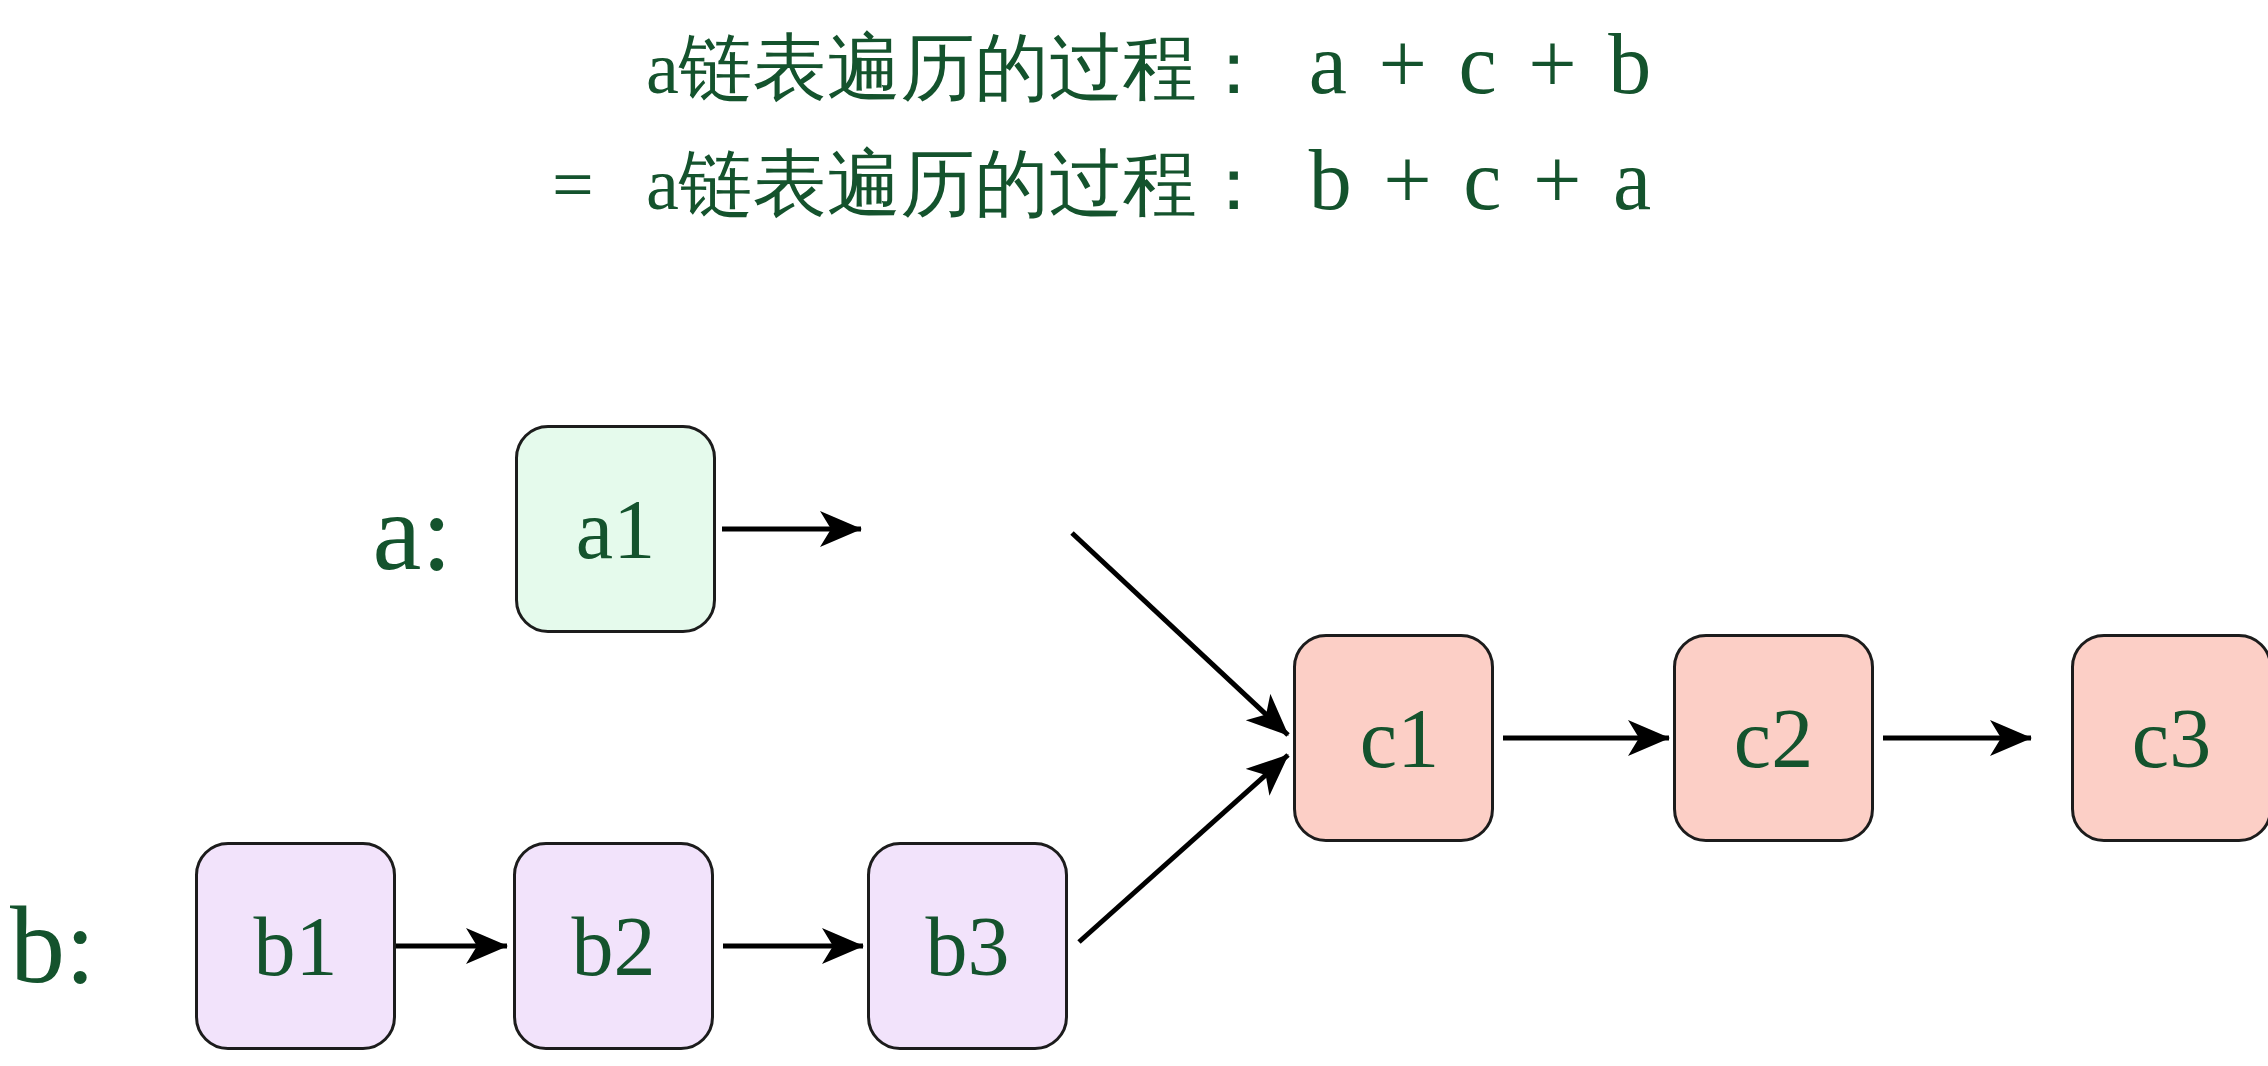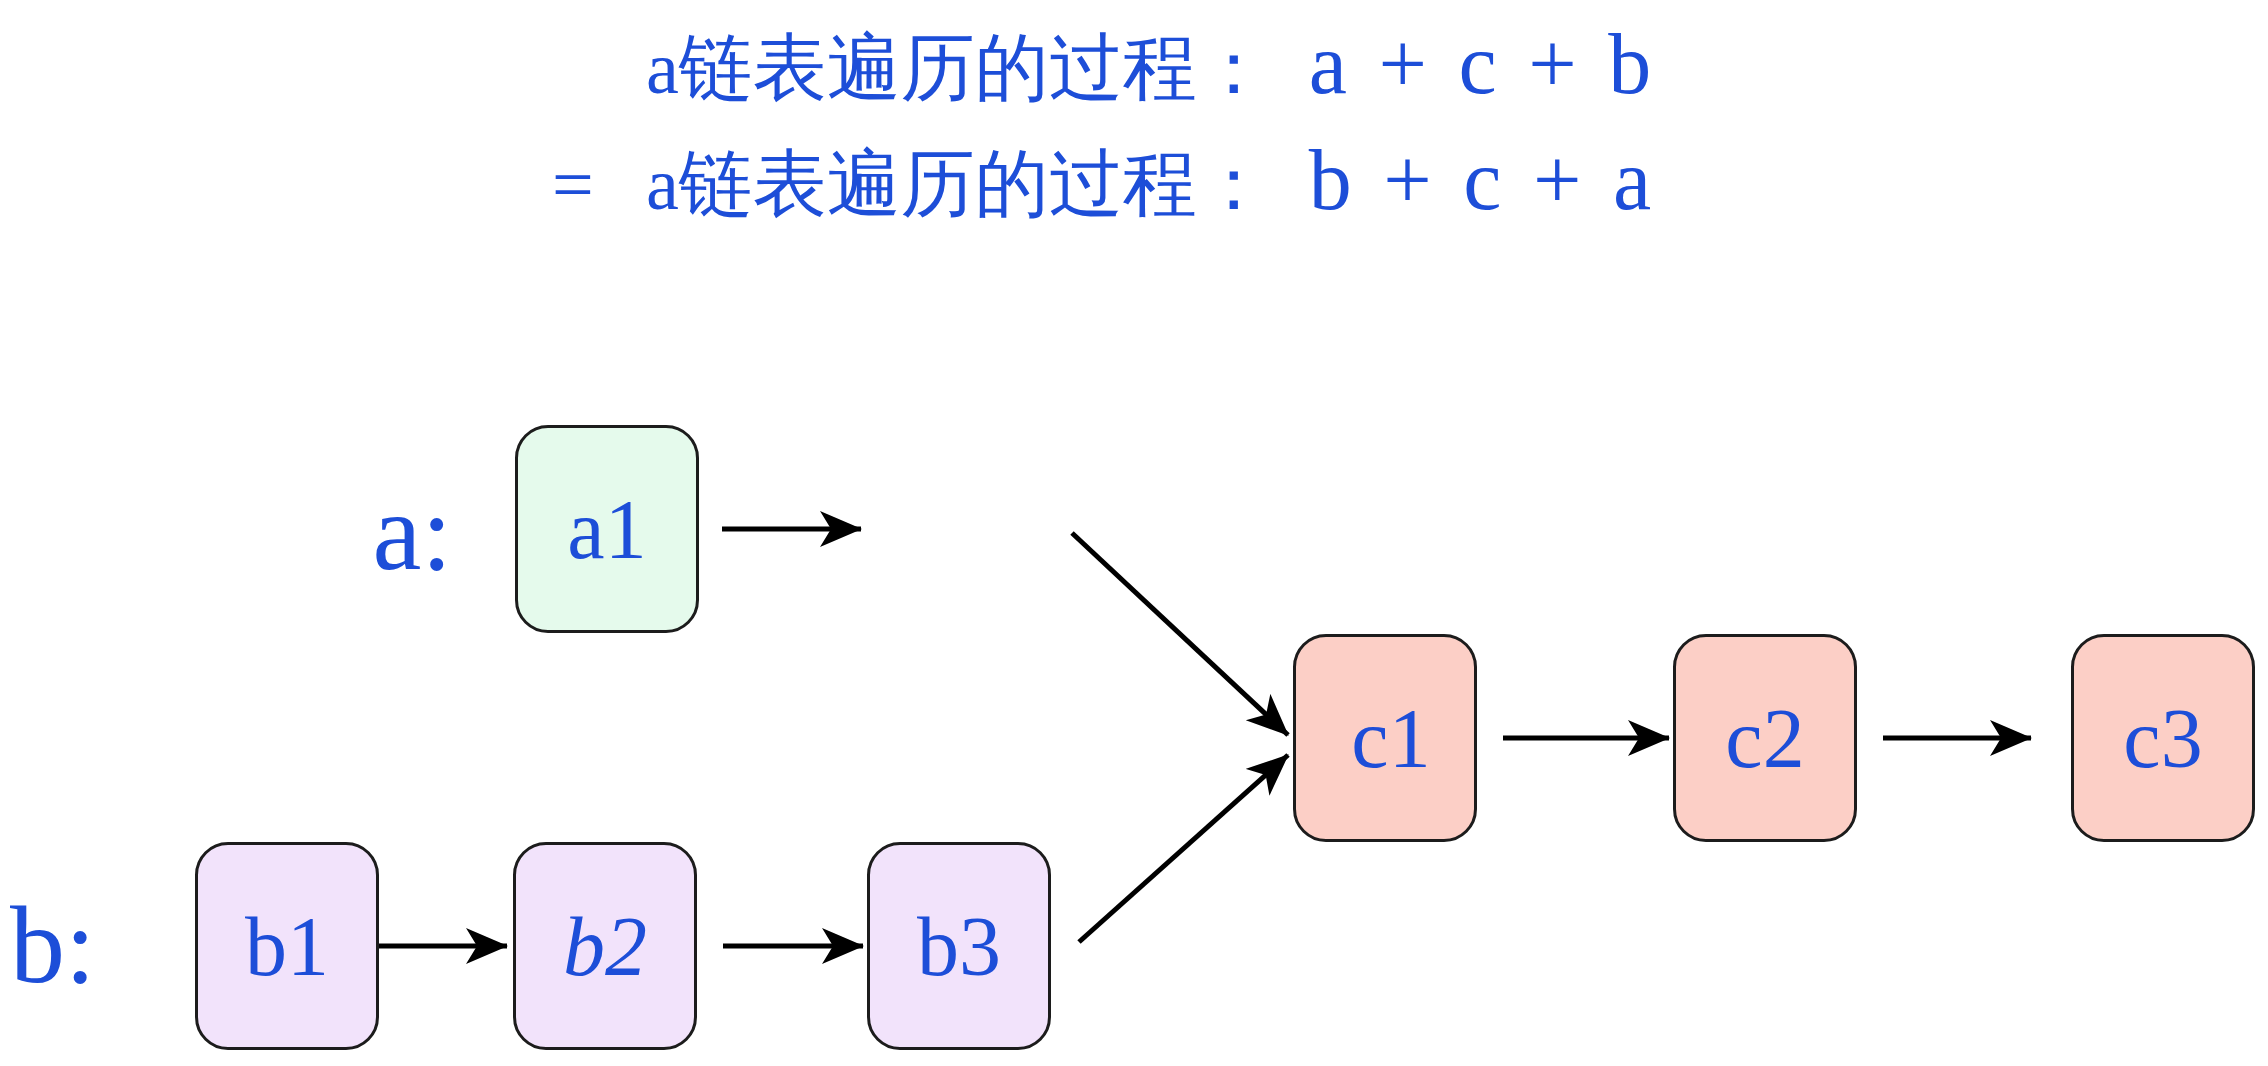--- a/index.html
+++ b/index.html
@@ -3,21 +3,21 @@
 <meta charset="utf-8">
 <style>
   html, body { margin: 0; padding: 0; background: #ffffff; }
   .canvas {
     position: relative;
     width: 2268px;
     height: 1066px;
     background: #ffffff;
     overflow: hidden;
     font-family: "Liberation Serif", "DejaVu Serif", serif;
-    color: #1d4ed8;
+    color: #14532d;
   }
 
   
   .title {
     position: absolute;
     left: 552px;
     top: 8px;
     line-height: 112px;
     font-size: 74px;
     white-space: nowrap;
@@ -43,35 +43,35 @@
     font-size: 110px;
     line-height: 110px;
     z-index: 3;
   }
   .label-a { left: 352px; width: 100px; top: 477px; text-align: right; }
   .label-b { left: 10px;  width: 100px; top: 890px; text-align: left; }
 
   
   .node {
     position: absolute;
-    width: 184px;
+    width: 201px;
     height: 208px;
     box-sizing: border-box;
     border: 3px solid #1c1c1c;
     border-radius: 33px;
     display: flex;
     align-items: center;
     justify-content: center;
     font-size: 84px;
     z-index: 2;
   }
   .pos-a1 { left: 515px;  top: 425px; }
   .pos-a2 { left: 865px;  top: 425px; }
   .pos-b1 { left: 163px;  top: 842px; }
-  .pos-b2 { left: 513px;  top: 842px; font-style: italic; }
+  .pos-b2 { left: 513px;  top: 842px; }
   .pos-b3 { left: 867px;  top: 842px; }
   .pos-c1 { left: 1293px; top: 634px; padding-left: 12px; }
   .pos-c2 { left: 1673px; top: 634px; text-align: center; }
   .pos-c3 { left: 2035px; top: 634px; }
 
   
   .arrows {
     position: absolute;
     left: 0; top: 0;
     width: 2268px;

